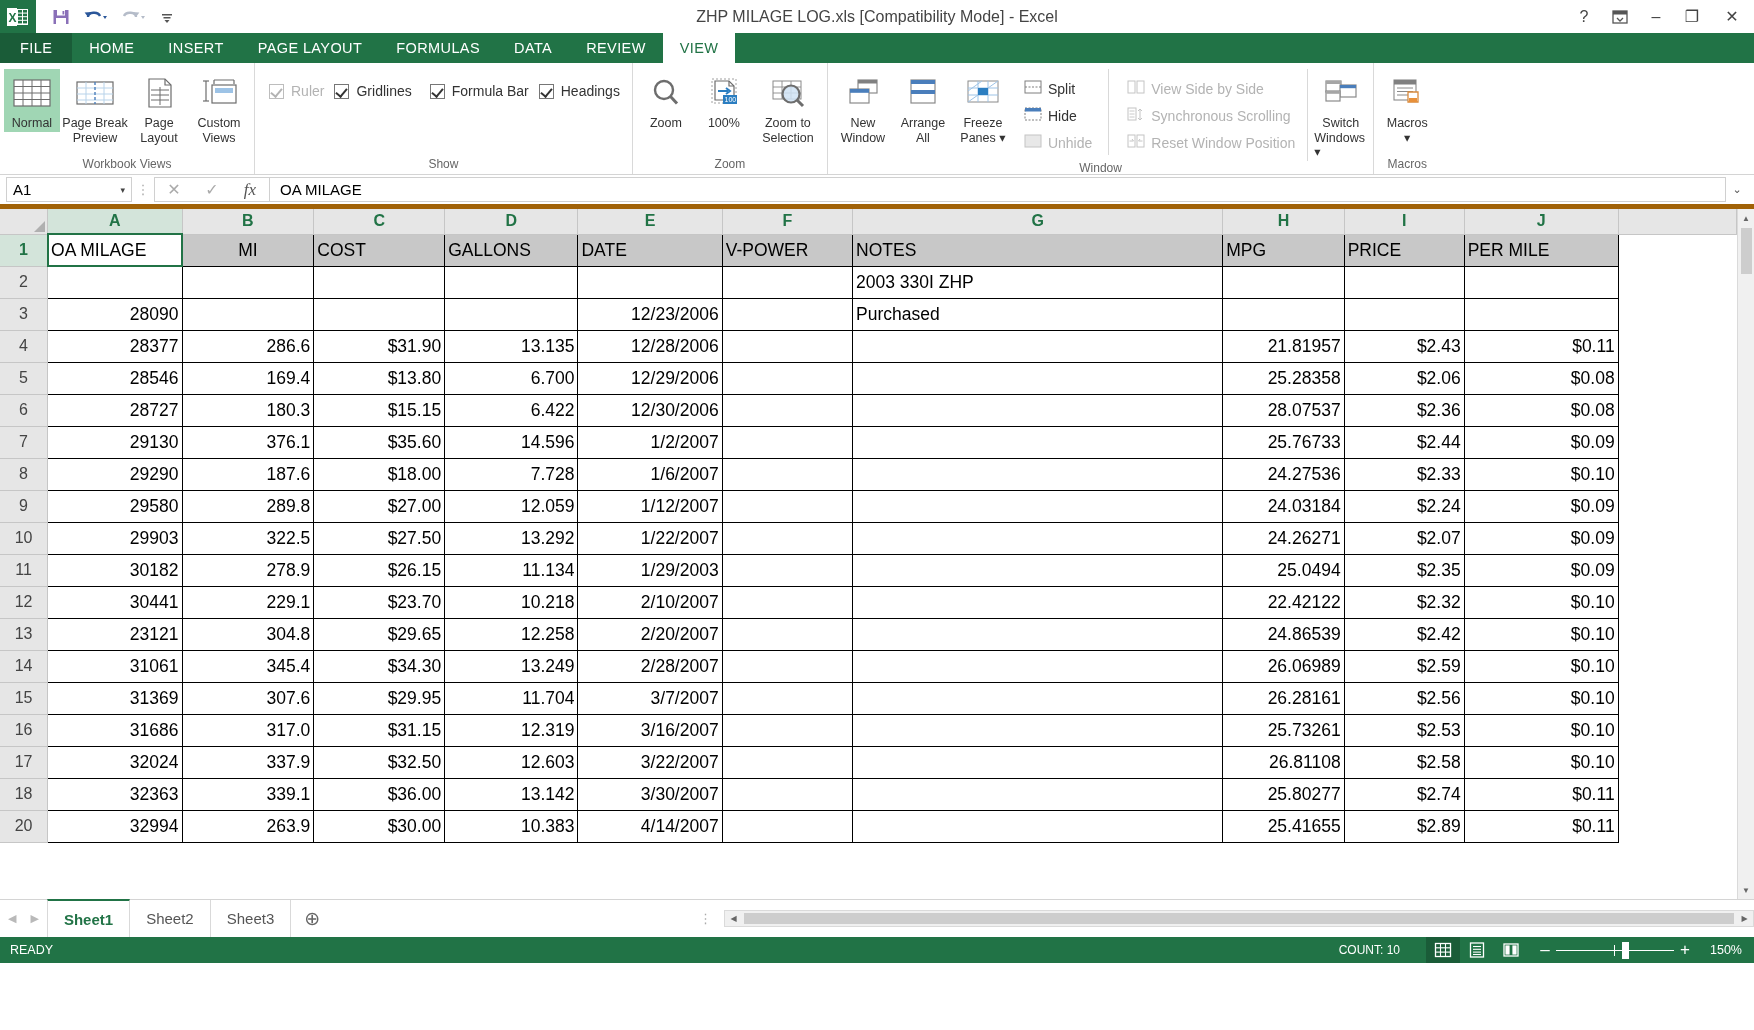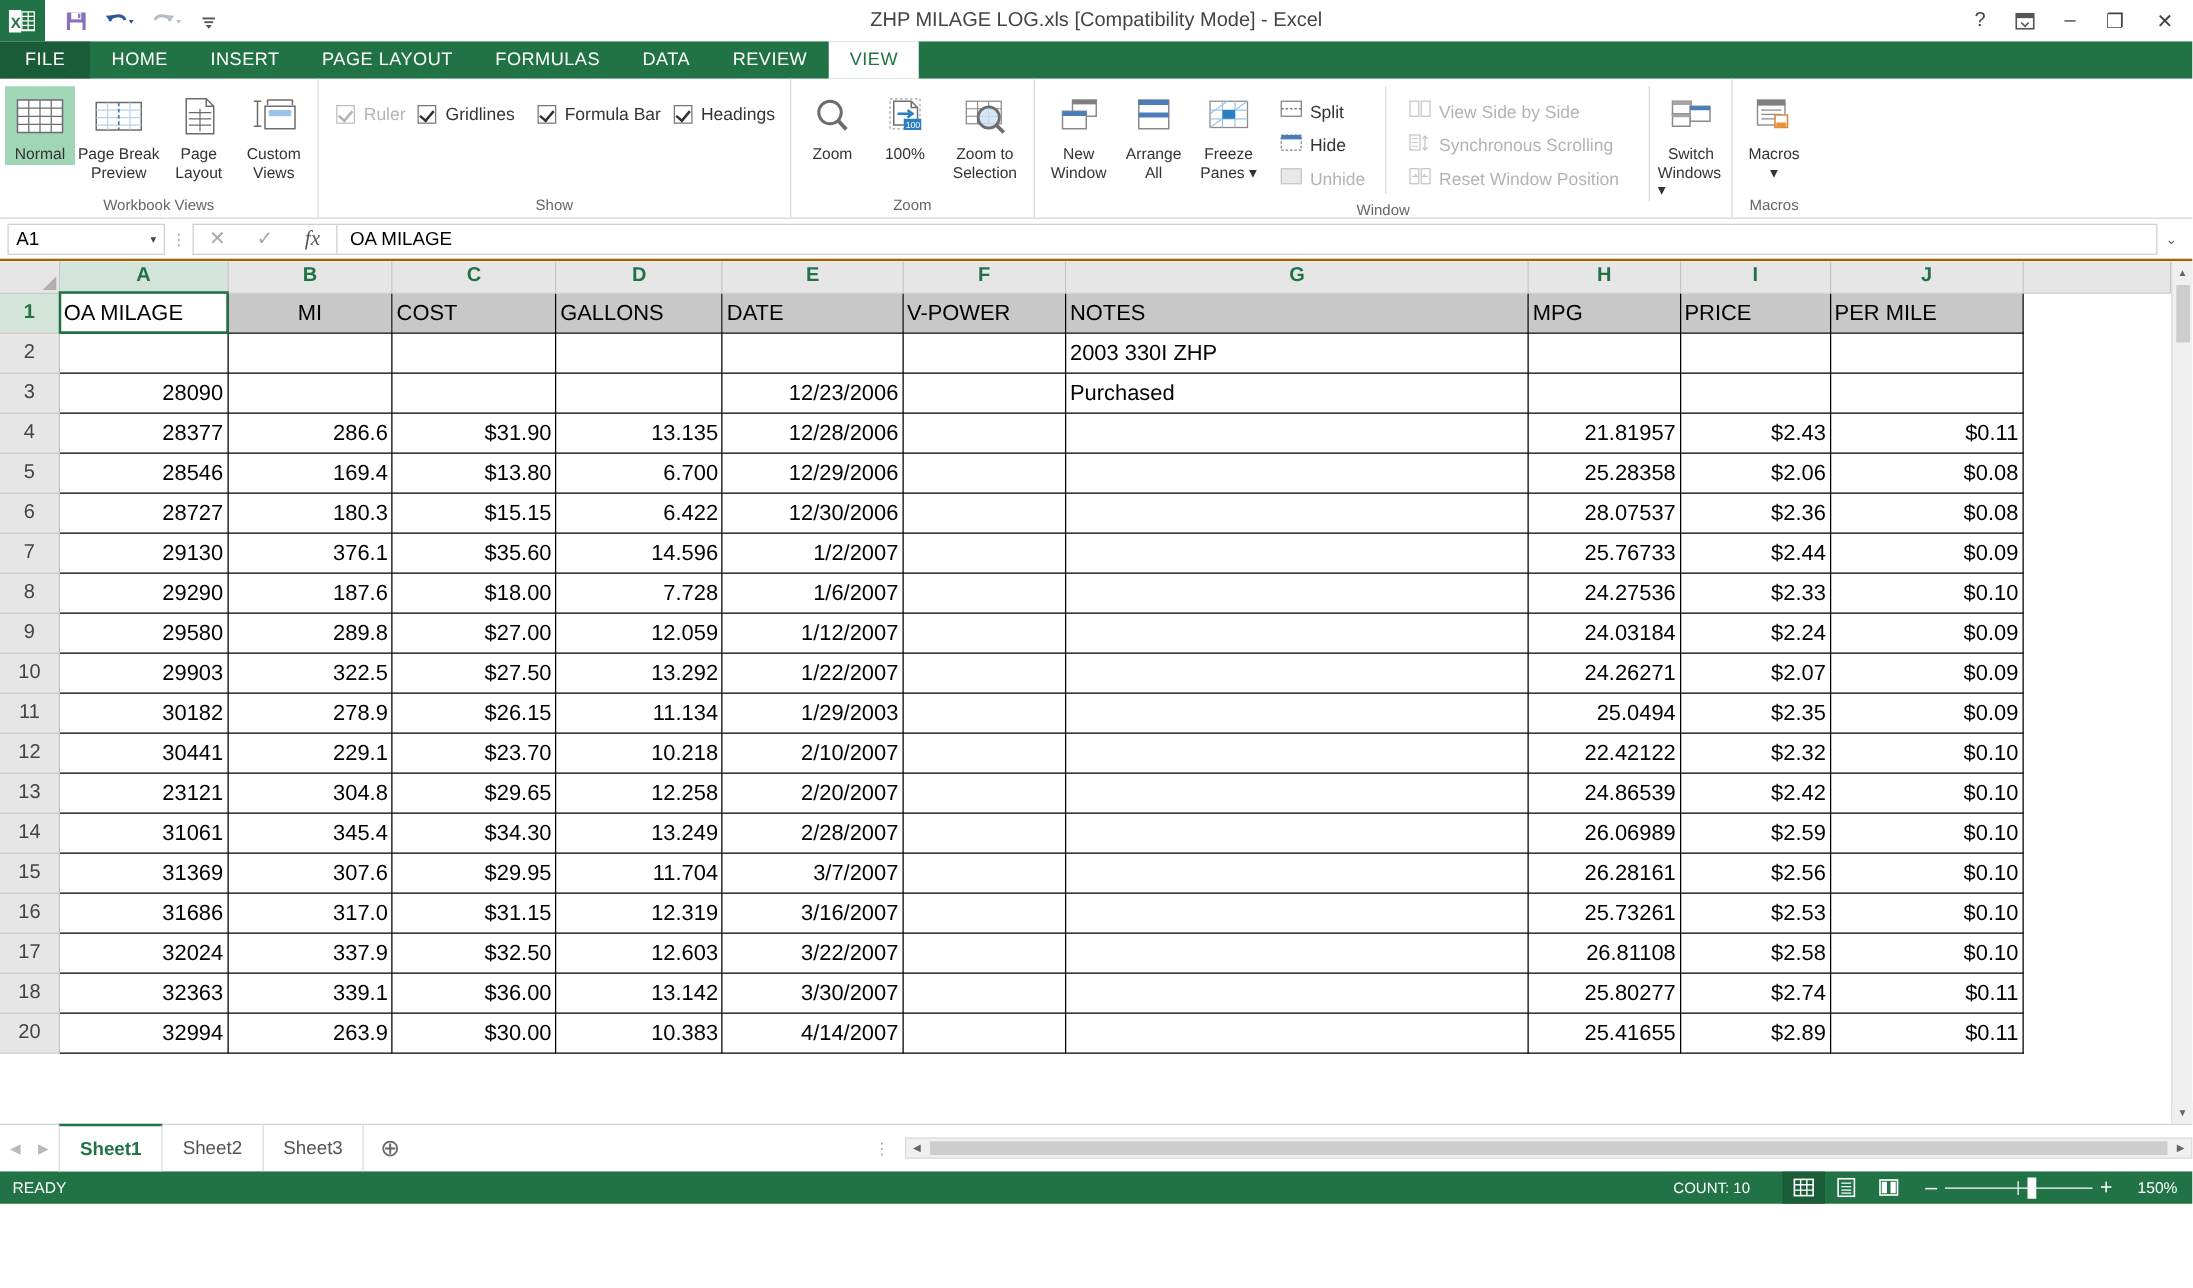--- a/index.html
+++ b/index.html
@@ -121,21 +121,21 @@
   .cbox.dim.checked::after { border-color: #b3b3b3; }
 
   .smallcol { display: flex; flex-direction: column; gap: 3px; padding: 8px 6px 0 6px; }
   .smallbtn { display: flex; align-items: center; gap: 6px; font-size: 14px; color: #333; height: 24px; padding: 0 4px; }
   .smallbtn.disabled { color: #b3b3b3; }
 
   
   .fxbar {
     height: 34px; background: #ffffff;
     display: flex; align-items: center;
-    border-bottom: 2px solid #a16207;
+    border-bottom: 5px solid #a16207;
     padding: 0 6px;
     gap: 0;
   }
   .namebox {
     width: 126px; height: 25px;
     border: 1px solid #d0d0d0; background: #fff;
     display: flex; align-items: center; justify-content: space-between;
     padding: 0 6px; font-size: 15px; color: #000;
   }
   .namebox .caret { color: #444; font-size: 9px; }
@@ -607,21 +607,21 @@
             <svg width="18" height="15" viewBox="0 0 18 15">
               <rect x="1" y="1" width="7" height="12" fill="#fff" stroke="#c4c4c4" stroke-width="1"></rect>
               <rect x="10" y="1" width="7" height="12" fill="#fff" stroke="#c4c4c4" stroke-width="1"></rect>
               <path d="M2.5 7 h4 l-1.5 -2 M15.5 7 h-4 l1.5 -2" stroke="#c4c4c4" stroke-width="1" fill="none"></path>
             </svg>
           </span>
           <span>Reset Window Position</span>
         </div>
       </div>
 
-      <div class="bigbtn w62" style="border-left:1px solid #d9d9d9;margin-left:14px;padding-left:6px;">
+      <div class="bigbtn w62" style="border-left:1px solid #d9d9d9;margin-left:2px;padding-left:6px;">
         <span class="ico">
           <svg width="42" height="36" viewBox="0 0 42 36">
             <rect x="6" y="5" width="15" height="11" fill="#fff" stroke="#8a8a8a" stroke-width="1.2"></rect>
             <rect x="6" y="5" width="15" height="3" fill="#a6a6a6"></rect>
             <rect x="20" y="9" width="16" height="12" fill="#fff" stroke="#8a8a8a" stroke-width="1.2"></rect>
             <rect x="20" y="9" width="16" height="3.2" fill="#4a7ebb"></rect>
             <rect x="6" y="15" width="14" height="10" fill="#fff" stroke="#8a8a8a" stroke-width="1.2"></rect>
             <rect x="6" y="15" width="14" height="2.8" fill="#a6a6a6"></rect>
           </svg>
         </span>

